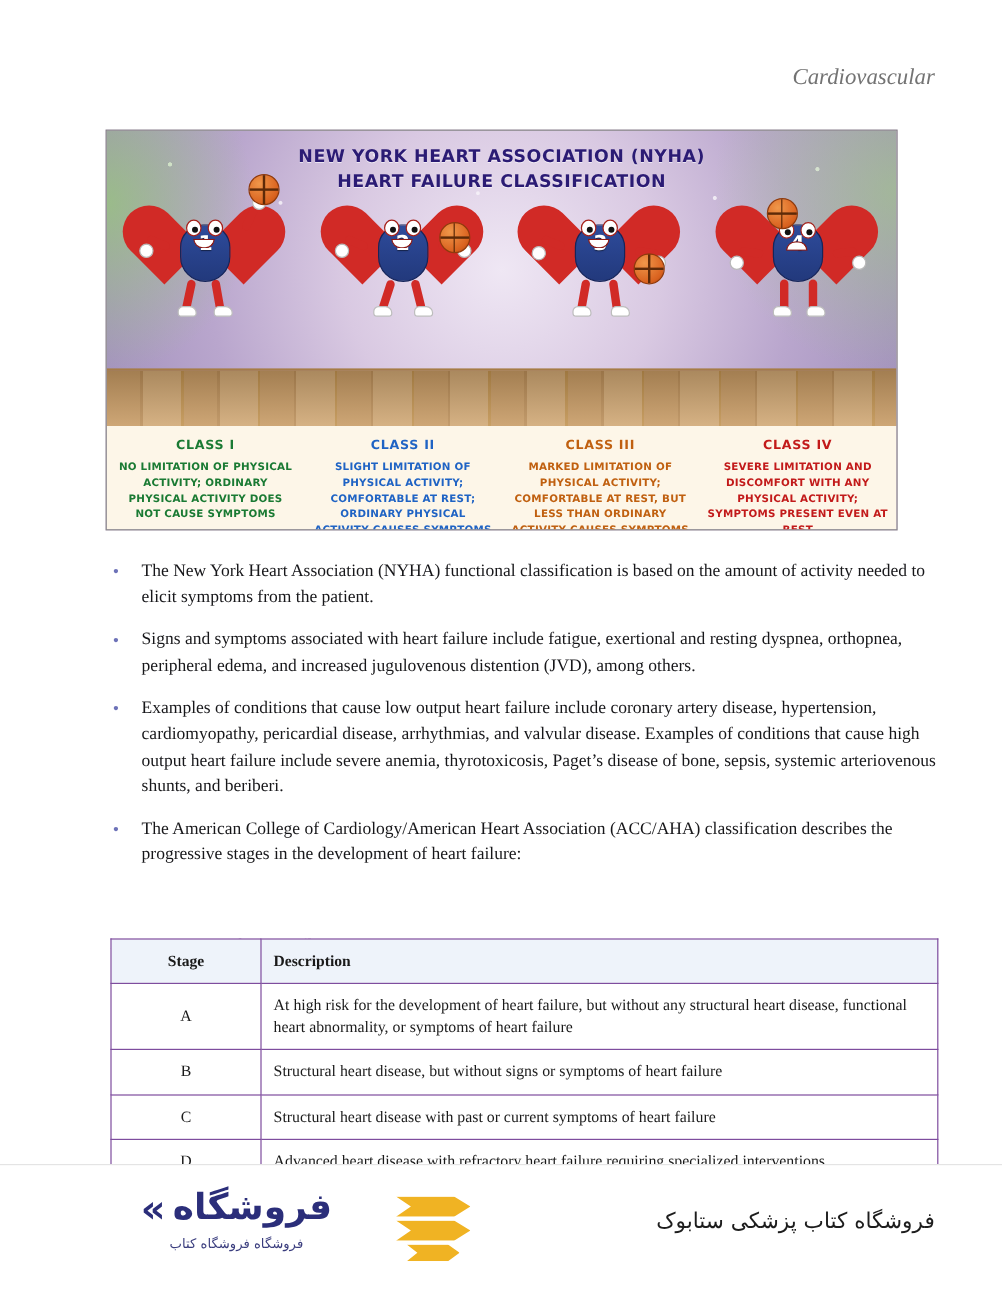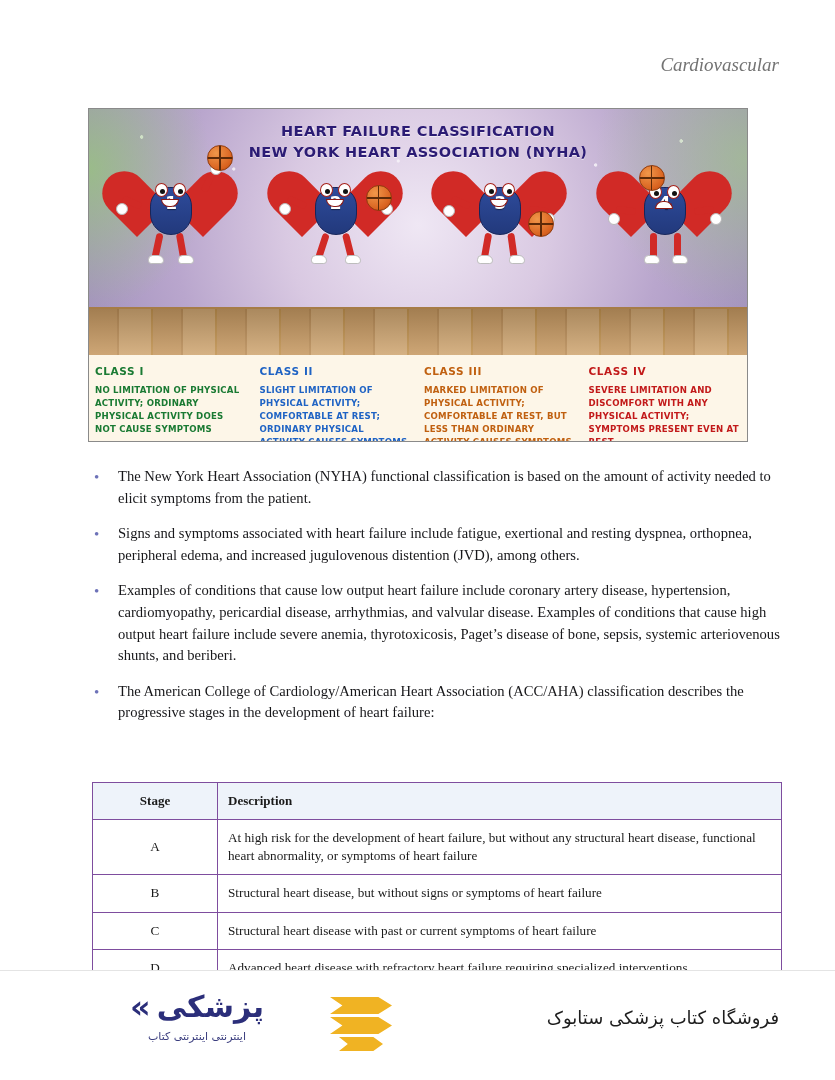--- a/index.html
+++ b/index.html
@@ -95,21 +95,21 @@
   .fig-lower {
     position: absolute; left: 0; right: 0; top: 246px; bottom: 0;
     background: #fdf6e8;
   }
   .fig-cols {
     position: absolute; left: 0; right: 0; top: 246px; bottom: 4px;
     display: flex;
   }
   .fig-col {
     flex: 1 1 0;
-    text-align: left;
+    text-align: center;
     padding: 10px 6px 0;
   }
   .fig-col .cls {
     font-family: "DejaVu Sans", sans-serif;
     font-weight: bold;
     font-size: 10.5px;
     letter-spacing: .6px;
     margin-bottom: 7px;
   }
   .fig-col .desc {
@@ -365,22 +365,22 @@
 <div class="page">
 
   <div class="running-head">Cardiovascular</div>
 
   <div class="figure">
     <div class="fig-sky"></div>
     <div class="fig-greenleft"></div>
     <div class="fig-greenright"></div>
 
     <div class="fig-title">
+      <div>NEW YORK HEART ASSOCIATION (NYHA)</div>
       <div>HEART FAILURE CLASSIFICATION</div>
-      <div>NEW YORK HEART ASSOCIATION (NYHA)</div>
     </div>
 
     <div class="hearts">
 
       <div class="heart-wrap">
         <div class="ball" style="left:118px; top:-26px;"></div>
         <div class="heart">
           <div class="lobe l"></div>
           <div class="lobe r"></div>
           <div class="arm l"></div>
@@ -531,23 +531,23 @@
         <td class="desc">Advanced heart disease with refractory heart failure requiring specialized interventions</td>
       </tr>
     </tbody>
   </table>
 
   <div class="footer">
     <div class="footer-inner">
       <div class="brand-left">
         <div class="logo-row">
           <span class="chev">«</span>
-          <span class="brand-fa">پزشکی</span>
+          <span class="brand-fa">فروشگاه</span>
         </div>
-        <div class="sub">اینترنتی اینترنتی کتاب</div>
+        <div class="sub">فروشگاه فروشگاه کتاب</div>
       </div>
 
       <div class="logo-mark">
         <div class="bar b1"></div>
         <div class="bar b2"></div>
         <div class="bar b3"></div>
       </div>
 
       <div class="brand-right">
         <div class="fa">فروشگاه کتاب پزشکی ستابوک</div>

